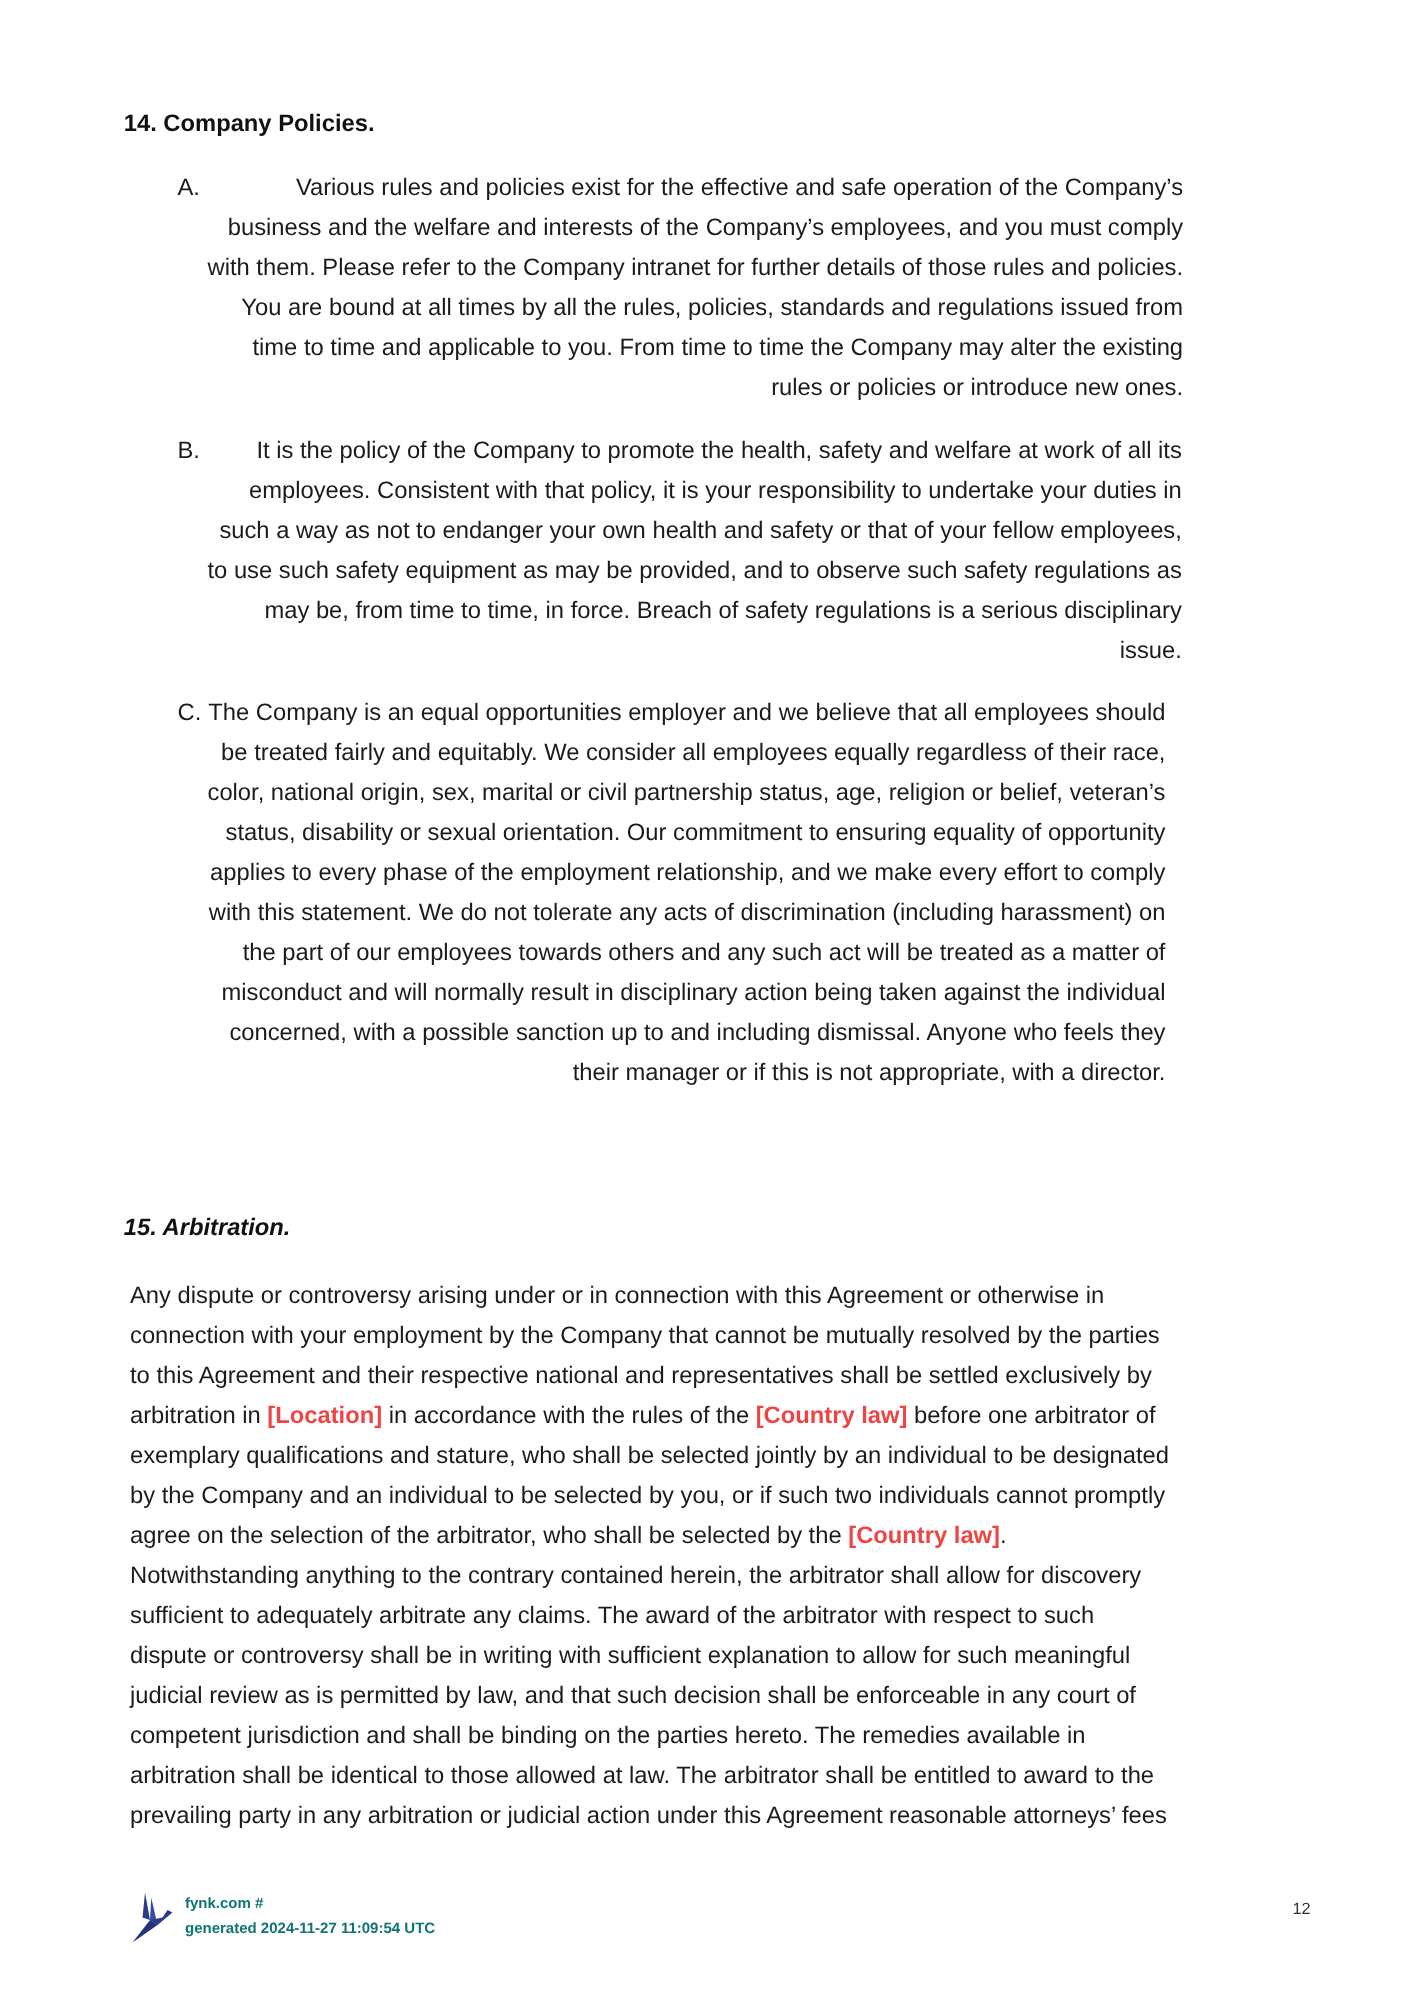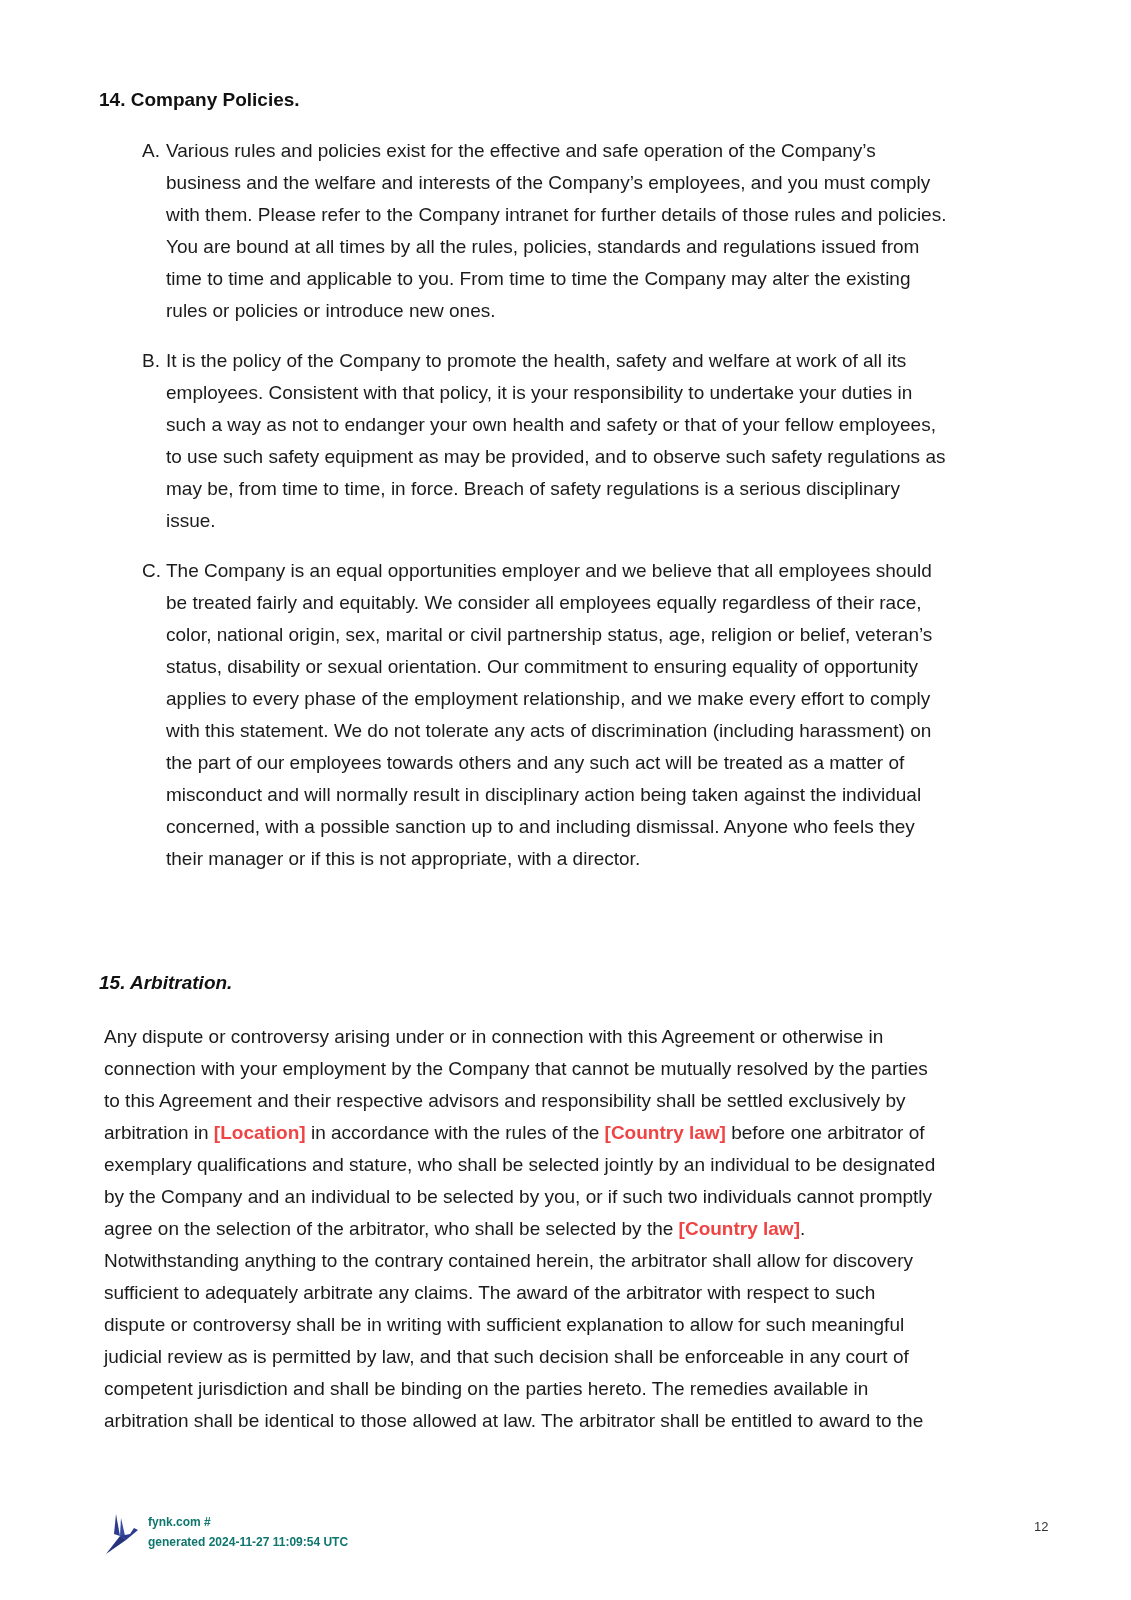--- a/index.html
+++ b/index.html
@@ -2,21 +2,21 @@
 <html><head>
 <meta charset="utf-8">
 <style>
   html, body { margin: 0; padding: 0; background: #ffffff; }
   body { width: 1131px; height: 1600px; position: relative; overflow: hidden;
          font-family: "Liberation Sans", "DejaVu Sans", sans-serif; color: #1b1b1b; }
   .page { position: absolute; left: 16px; top: 0; width: 1131px; height: 1600px; border-radius: 14px; }
   .heading { position: absolute; left: 83px; font-weight: bold; font-size: 19px; line-height: 24px; white-space: nowrap; color: #111; }
   .item { position: absolute; left: 126px; width: 940px; }
   .item-letter { position: absolute; left: 0; top: 0; font-size: 19px; line-height: 32px; }
-  .item-lines { position: absolute; left: 24px; top: 0; }
+  .item-lines { position: absolute; left: 24px; top: 0; text-align: right; }
   .line { font-size: 19px; line-height: 32px; height: 32px; white-space: nowrap; }
   .para { position: absolute; left: 88px; width: 960px; }
   b { font-weight: bold; color: #ef4444; }
   .footer { position: absolute; left: 0; top: 0; width: 1131px; height: 1600px; pointer-events: none; }
   .logo { position: absolute; left: 88px; top: 1510px; width: 42px; height: 46px; pointer-events: auto; }
   .footer-text { position: absolute; left: 132px; font-size: 12px; font-weight: bold; color: #0f766e; white-space: nowrap; line-height: 16px; }
   .page-number { position: absolute; left: 1018px; top: 1519px; font-size: 13px; color: #333; line-height: 16px; }
 </style>
 </head>
 <body>
@@ -63,31 +63,32 @@
       <div class="line">concerned, with a possible sanction up to and including dismissal. Anyone who feels they</div>
       <div class="line">their manager or if this is not appropriate, with a director.</div>
     </div>
   </div>
 
   <div class="heading" style="top:971px;font-style:italic;">15. Arbitration.</div>
 
   <div class="para" style="top:1021px;">
     <div class="line"><span>Any dispute or controversy arising under or in connection with this Agreement or otherwise in</span></div>
     <div class="line"><span>connection with your employment by the Company that cannot be mutually resolved by the parties</span></div>
-    <div class="line"><span>to this Agreement and their respective advisors and responsibility shall be settled exclusively by</span></div>
+    <div class="line"><span>to this Agreement and their respective national and representatives shall be settled exclusively by</span></div>
     <div class="line"><span>arbitration in </span><b>[Location]</b><span> in accordance with the rules of the </span><b>[Country law]</b><span> before one arbitrator of</span></div>
     <div class="line"><span>exemplary qualifications and stature, who shall be selected jointly by an individual to be designated</span></div>
     <div class="line"><span>by the Company and an individual to be selected by you, or if such two individuals cannot promptly</span></div>
     <div class="line"><span>agree on the selection of the arbitrator, who shall be selected by the </span><b>[Country law]</b><span>.</span></div>
     <div class="line"><span>Notwithstanding anything to the contrary contained herein, the arbitrator shall allow for discovery</span></div>
     <div class="line"><span>sufficient to adequately arbitrate any claims. The award of the arbitrator with respect to such</span></div>
     <div class="line"><span>dispute or controversy shall be in writing with sufficient explanation to allow for such meaningful</span></div>
     <div class="line"><span>judicial review as is permitted by law, and that such decision shall be enforceable in any court of</span></div>
     <div class="line"><span>competent jurisdiction and shall be binding on the parties hereto. The remedies available in</span></div>
     <div class="line"><span>arbitration shall be identical to those allowed at law. The arbitrator shall be entitled to award to the</span></div>
+    <div class="line"><span>prevailing party in any arbitration or judicial action under this Agreement reasonable attorneys’ fees</span></div>
   </div>
 
   <div class="footer">
     <svg class="logo" viewBox="0 0 42 46">
       <polygon points="12,4 16,26 10,24" fill="#2c3b8f"></polygon>
       <polygon points="17,8 22,30 16,26" fill="#3a4aa3"></polygon>
       <polygon points="16,26 22,30 34,20 30,18 26,24" fill="#2c3b8f"></polygon>
       <polygon points="30,18 38,22 34,20" fill="#2c3b8f"></polygon>
       <polygon points="16,26 22,30 2,44" fill="#25337d"></polygon>
     </svg>

